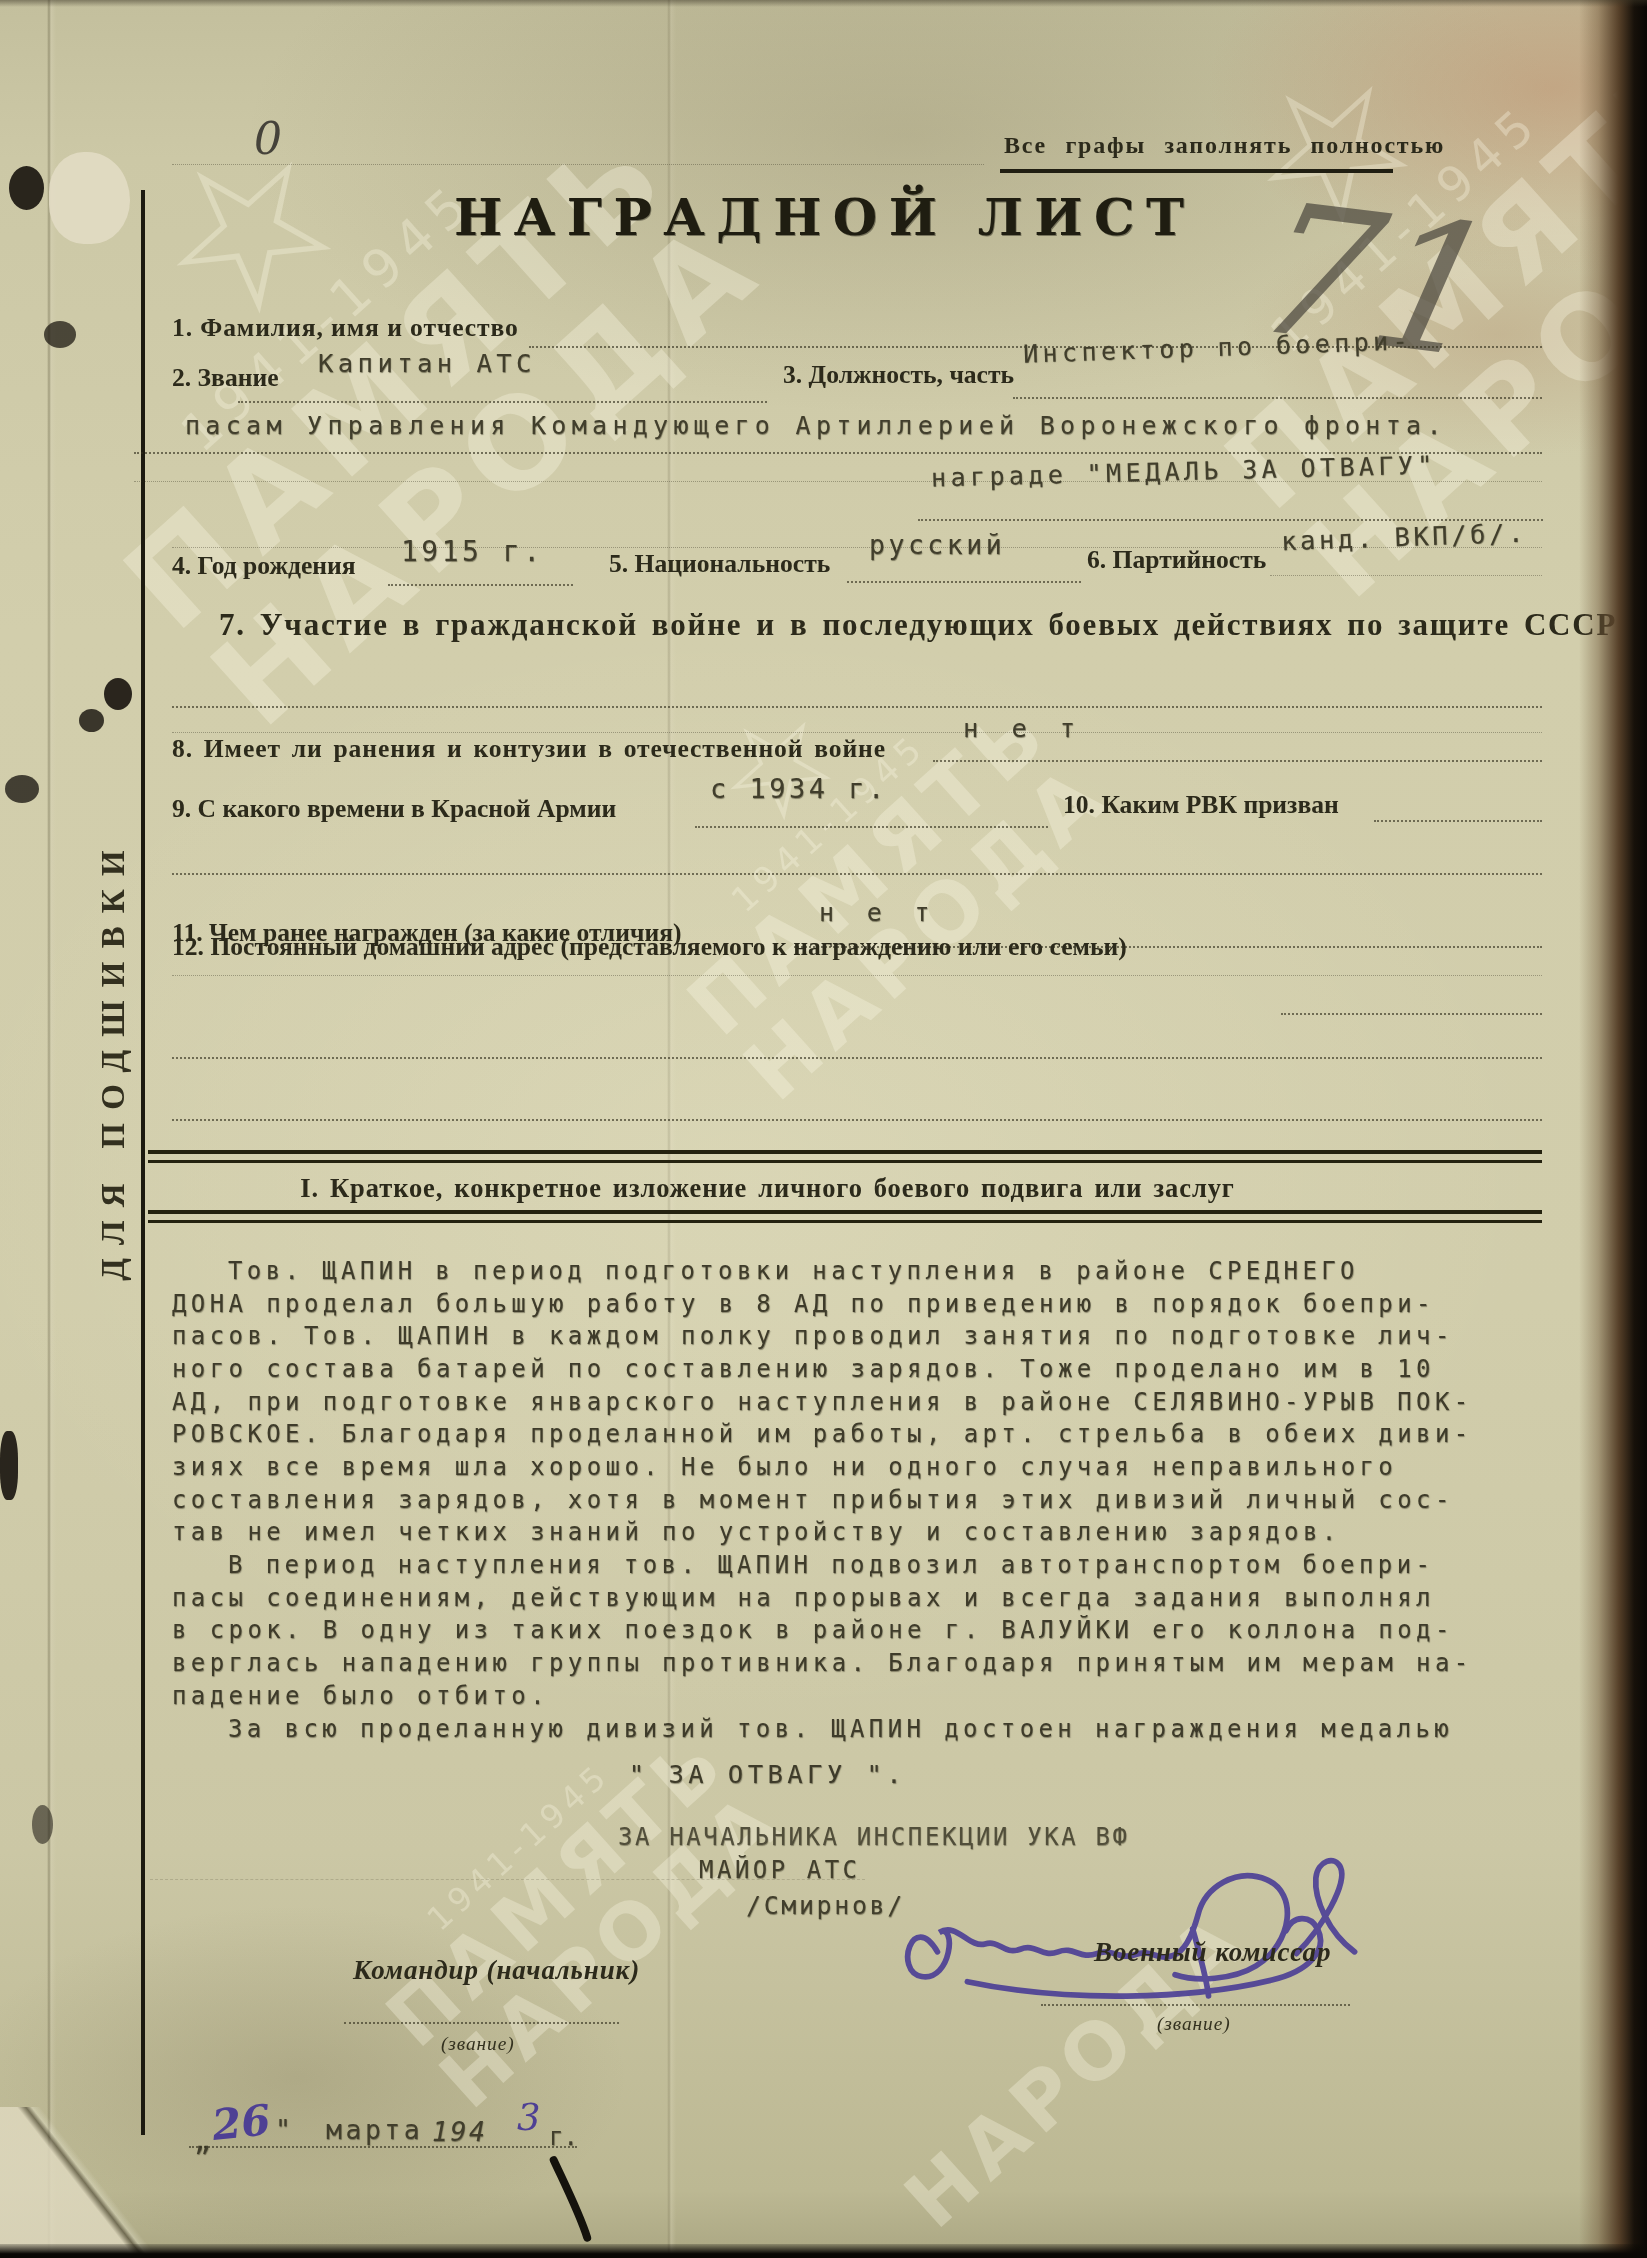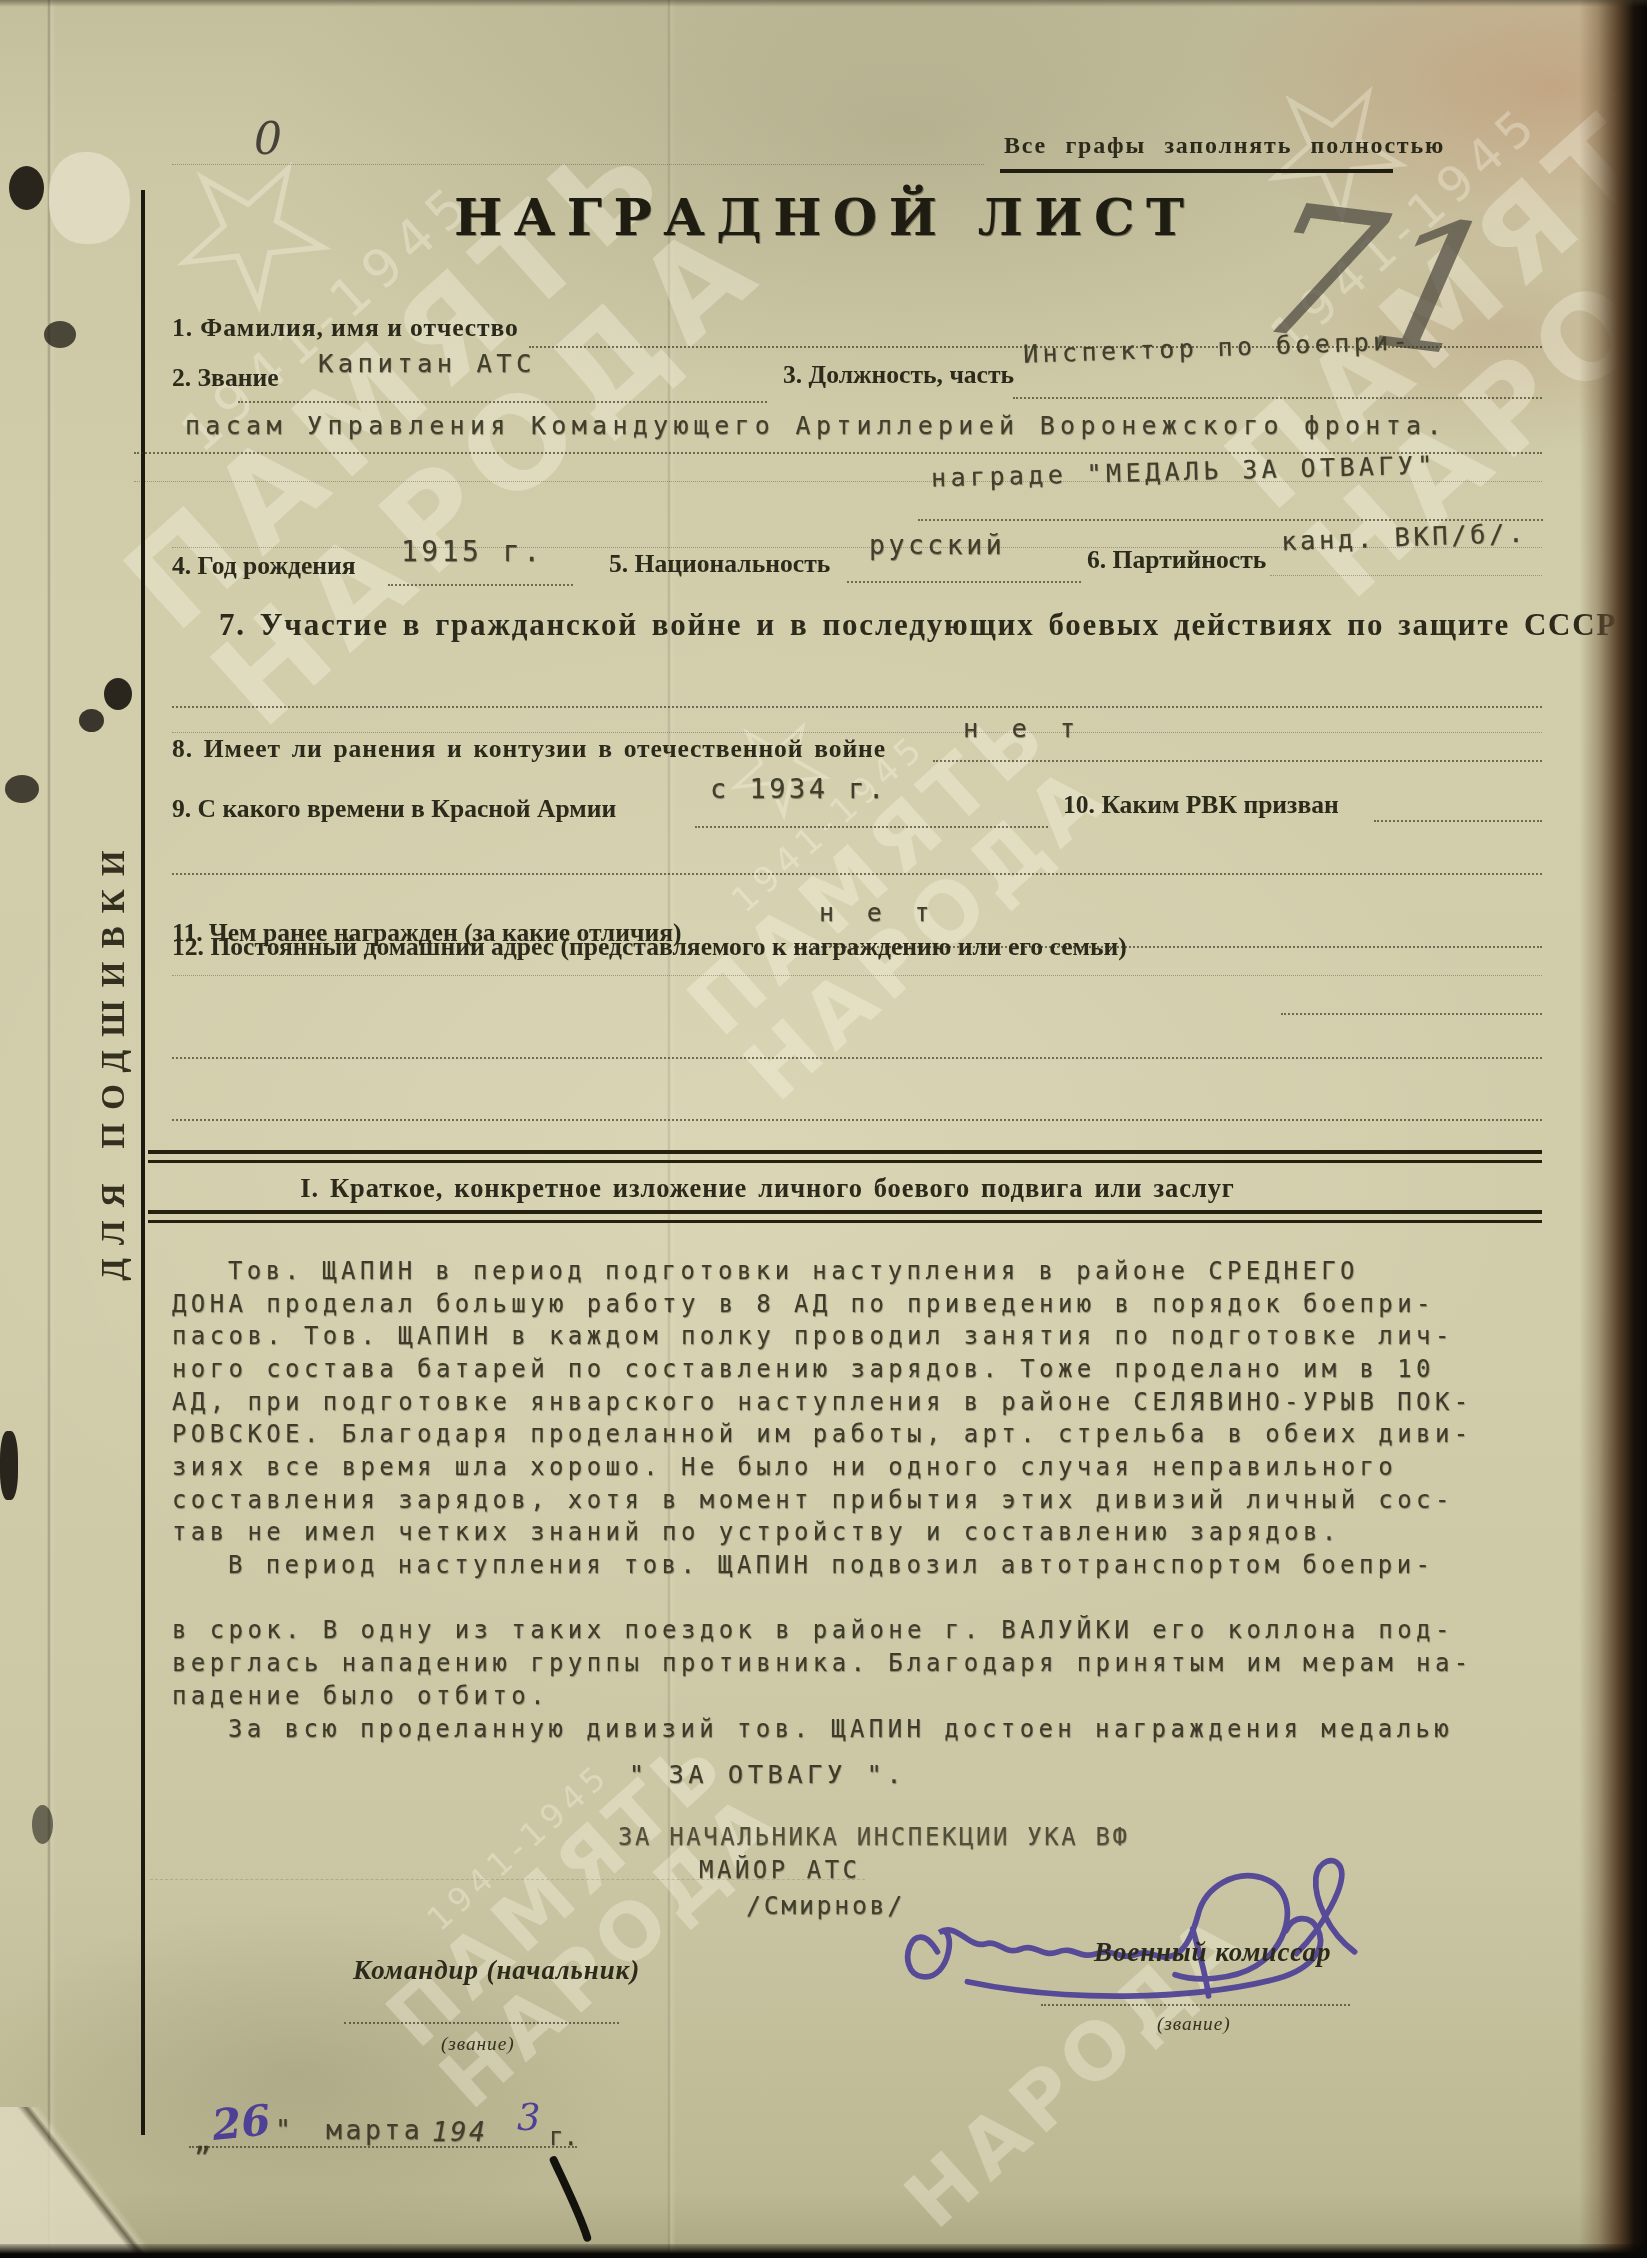--- a/index.html
+++ b/index.html
@@ -140,20 +140,21 @@
   <div class="abs bodyline indent" style="left:172px;top:1257px;">Тов. ЩАПИН в период подготовки наступления в районе СРЕДНЕГО</div>
   <div class="abs bodyline" style="left:172px;top:1290px;">ДОНА проделал большую работу в 8 АД по приведению в порядок боепри-</div>
   <div class="abs bodyline" style="left:172px;top:1322px;">пасов. Тов. ЩАПИН в каждом полку проводил занятия по подготовке лич-</div>
   <div class="abs bodyline" style="left:172px;top:1355px;">ного состава батарей по составлению зарядов. Тоже проделано им в 10</div>
   <div class="abs bodyline" style="left:172px;top:1420px;">РОВСКОЕ. Благодаря проделанной им работы, арт. стрельба в обеих диви-</div>
   <div class="abs bodyline" style="left:172px;top:1388px;">АД, при подготовке январского наступления в районе СЕЛЯВИНО-УРЫВ ПОК-</div>
   <div class="abs bodyline" style="left:172px;top:1453px;">зиях все время шла хорошо. Не было ни одного случая неправильного</div>
   <div class="abs bodyline" style="left:172px;top:1486px;">составления зарядов, хотя в момент прибытия этих дивизий личный сос-</div>
   <div class="abs bodyline" style="left:172px;top:1518px;text-align:right;">тав не имел четких знаний по устройству и составлению зарядов.</div>
   <div class="abs bodyline indent" style="left:172px;top:1551px;">В период наступления тов. ЩАПИН подвозил автотранспортом боепри-</div>
+  <div class="abs bodyline" style="left:172px;top:1584px;">пасы соединениям, действующим на прорывах и всегда задания выполнял</div>
   <div class="abs bodyline" style="left:172px;top:1616px;">в срок. В одну из таких поездок в районе г. ВАЛУЙКИ его коллона под-</div>
   <div class="abs bodyline" style="left:172px;top:1649px;">верглась нападению группы противника. Благодаря принятым им мерам на-</div>
   <div class="abs bodyline" style="left:172px;top:1682px;">падение было отбито.</div>
   <div class="abs bodyline indent" style="left:172px;top:1715px;">За всю проделанную дивизий тов. ЩАПИН достоен награждения медалью</div>
   <div class="abs bodyline center" style="left:172px;top:1759px;width:1191px;font-size:25.6px;">" ЗА ОТВАГУ ".</div>
 
   <div class="abs dots-light" style="left:150px;top:1879px;width:715px;border-bottom-style:dashed;opacity:.5;"></div>
   <div class="abs typed" style="left:618px;top:1823px;font-size:24px;letter-spacing:2.6px;opacity:.88;">ЗА НАЧАЛЬНИКА ИНСПЕКЦИИ УКА ВФ</div>
   <div class="abs typed" style="left:699px;top:1856px;font-size:24px;letter-spacing:3.5px;">МАЙОР АТС</div>
   <div class="abs typed" style="left:746px;top:1891px;font-size:25px;letter-spacing:2.6px;">/Смирнов/</div>

